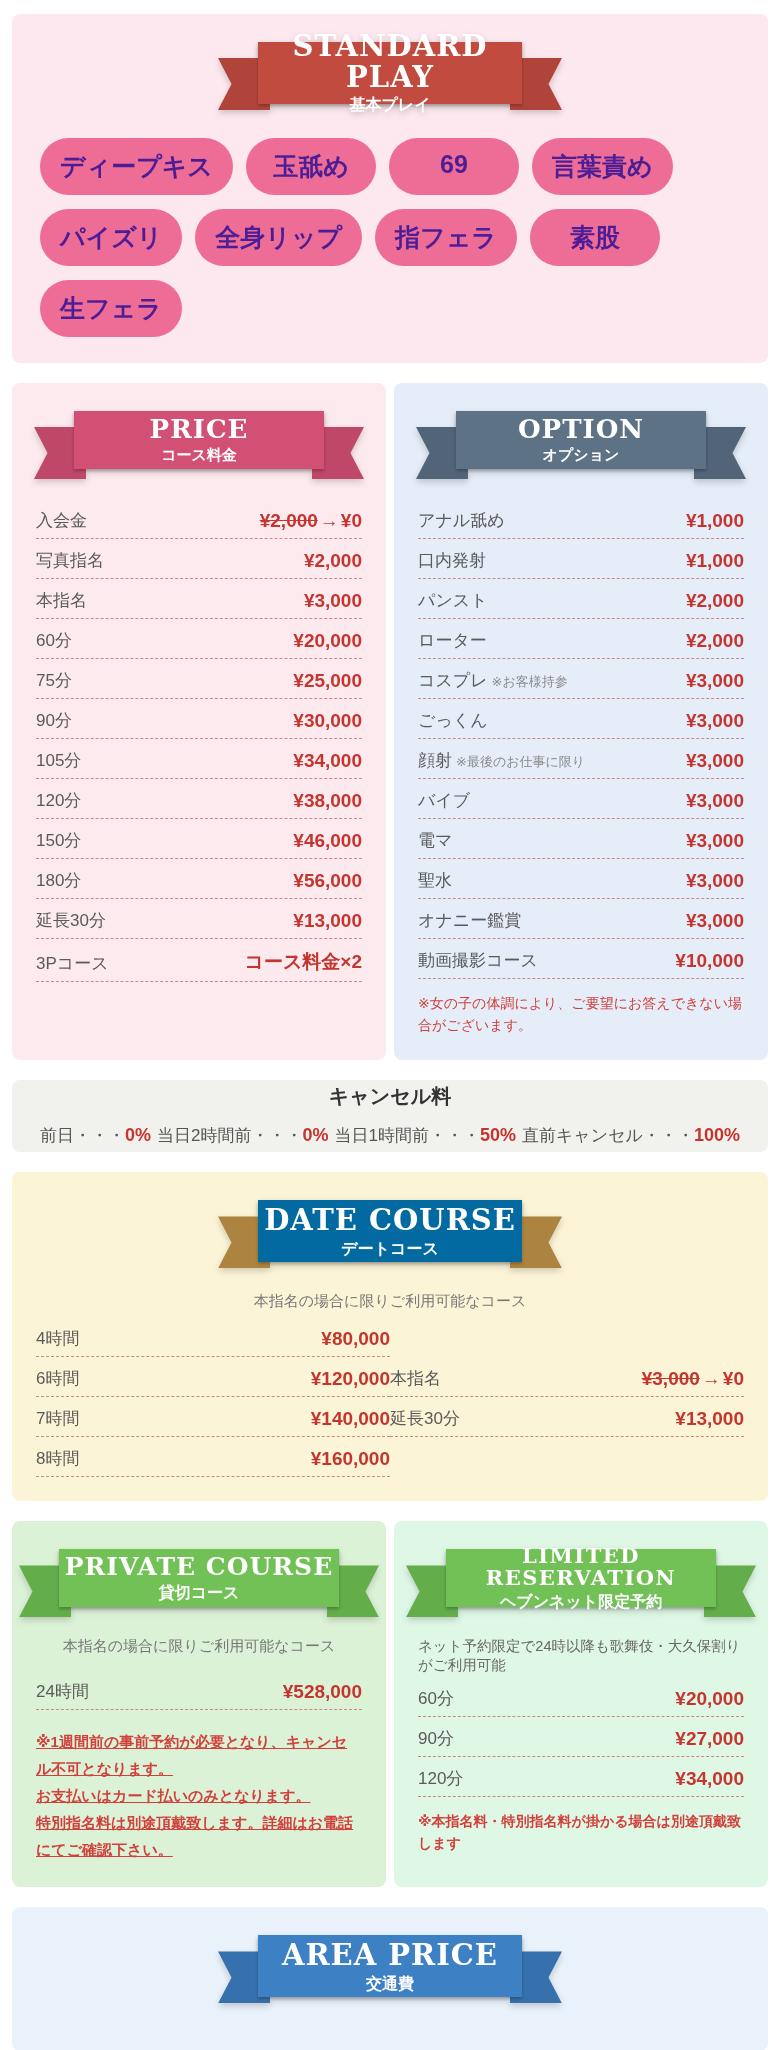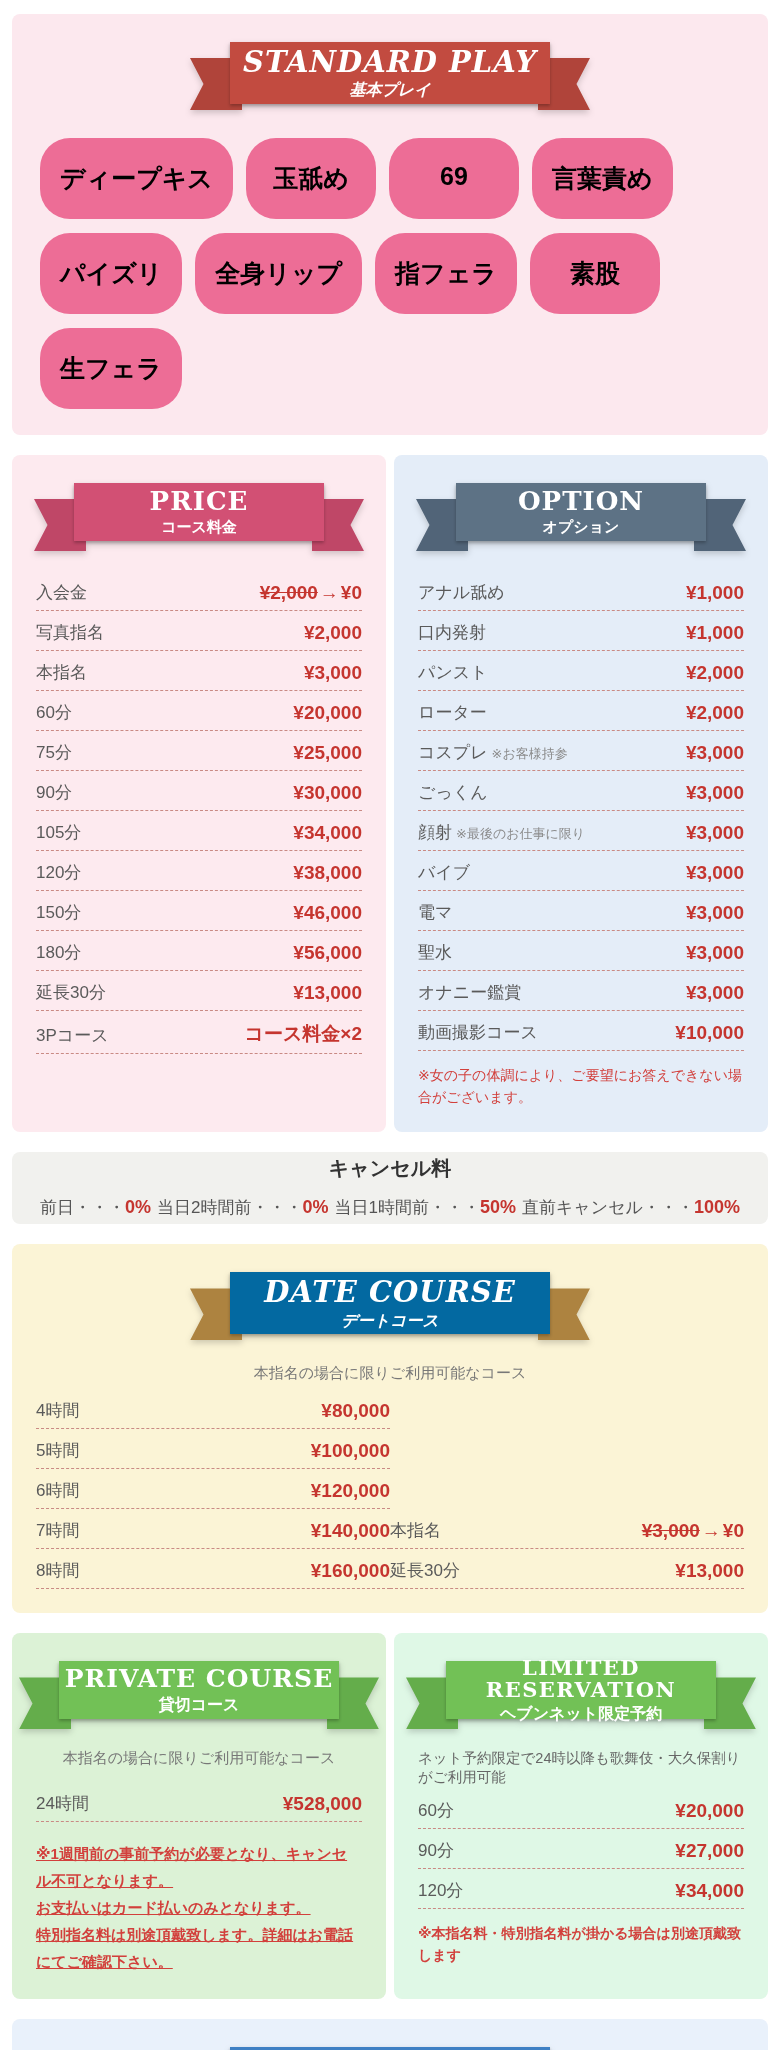--- a/index.html
+++ b/index.html
@@ -16,42 +16,42 @@
   .bg-skyblue{background:#e9f1fb;}
 
   
   .ribbon{position:relative;margin:8px auto 30px;filter:drop-shadow(0 3px 3px rgba(0,0,0,0.18));}
   .ribbon .bar{position:relative;z-index:2;display:flex;flex-direction:column;justify-content:center;align-items:center;height:100%;color:#fff;text-align:center;box-shadow:0 2px 3px rgba(0,0,0,.25);}
   .ribbon .rtitle{font-family:"DejaVu Serif","Liberation Serif",serif;font-weight:bold;letter-spacing:1px;line-height:1.05;}
   .ribbon .rsub{font-weight:bold;line-height:1.2;margin-top:3px;}
   .ribbon .tail{position:absolute;top:16px;width:52px;height:52px;z-index:1;}
   .ribbon .tail.left{left:-40px;clip-path:polygon(0 0,100% 0,100% 100%,0 100%,26% 50%);}
   .ribbon .tail.right{right:-40px;clip-path:polygon(0 0,100% 0,74% 50%,100% 100%,0 100%);}
-  .rb-300{width:320px;height:62px;font-style:italic;}
+  .rb-300{width:264px;height:62px;}
   .rb-300 .rtitle{font-size:29px;}
   .rb-300 .rsub{font-size:16px;}
   .rb-250{width:250px;height:58px;}
   .rb-250 .rtitle{font-size:26px;}
   .rb-250 .rsub{font-size:15px;}
   .rb-280{width:280px;height:58px;}
   .rb-280 .rtitle{font-size:25px;}
   .rb-280 .rsub{font-size:16px;}
   .rb-320{width:270px;height:58px;}
   .rb-320 .rtitle{font-size:21px;letter-spacing:1.5px;}
   .rb-320 .rsub{font-size:16px;}
   .rib-red .bar{background:#c24b40;} .rib-red .tail{background:#b0443a;}
   .rib-crimson .bar{background:#d25074;} .rib-crimson .tail{background:#bf4767;}
   .rib-slate .bar{background:#5d7285;} .rib-slate .tail{background:#516478;}
   .rib-gold .bar{background:#0369a1;} .rib-gold .tail{background:#ad8340;}
   .rib-green .bar{background:#72c156;} .rib-green .tail{background:#64ad4b;}
   .rib-blue .bar{background:#3e80c4;} .rib-blue .tail{background:#3671ae;}
 
   
   .tags{display:flex;flex-wrap:wrap;gap:14px 13px;padding:4px 4px 2px;}
-  .tag{background:#ed6d96;color:#000000;font-weight:bold;font-size:25px;min-width:130px;text-align:center;padding:24px 20px;border-radius:30px;box-sizing:border-box;}
+  .tag{background:#ed6d96;color:#4c1d95;font-weight:bold;font-size:25px;min-width:130px;text-align:center;padding:12px 20px;border-radius:30px;box-sizing:border-box;}
 
   
   .row{display:flex;justify-content:space-between;align-items:flex-end;padding:10px 0 6px;border-bottom:1px dashed #c98a84;}
   .row .lbl{color:#5a5a5a;font-size:17px;}
   .row .lbl .note{color:#8a8a8a;font-size:13px;margin-left:4px;}
   .row .val{color:#c5352f;font-size:19px;font-weight:bold;white-space:nowrap;}
   .row .val del{color:#c5352f;}
   .row .val .arrow{font-weight:bold;margin:0 2px;}
   del:empty,.arrow:empty,.note:empty{display:none;}
 
@@ -63,21 +63,21 @@
   .footnote.center{text-align:left;}
 
   
   .cancel-title{text-align:center;font-size:20px;font-weight:bold;color:#333;margin:2px 0 14px;}
   .cancel-row{display:flex;justify-content:space-between;padding:0 8px 4px;}
   .cancel-item{color:#555;font-size:17px;}
   .cancel-item b{color:#c5352f;font-size:18px;}
 
   
   .section-note{text-align:center;color:#777;font-size:15px;margin:2px 0 6px;}
-  .cols{display:flex;align-items:flex-end;}
+  .cols{display:flex;align-items:center;}
   .cols>div{flex:1;}
 
   .small-note{color:#666;font-size:14.5px;margin:0 0 2px;}
   .red-lines{margin-top:18px;}
   .red-lines div{color:#d2403c;font-size:15px;font-weight:bold;line-height:1.8;text-decoration:underline;}
 </style>
 </head>
 <body>
 
 <div class="wrap">
@@ -245,24 +245,20 @@
       </div>
     </div>
     <div class="section-note">本指名の場合に限りご利用可能なコース</div>
     <div class="cols">
       <div>
         <div class="row">
           <span class="lbl">4時間</span>
           <span class="val">¥80,000</span>
         </div>
         <div class="row">
-          <span class="lbl">5時間</span>
-          <span class="val">¥100,000</span>
-        </div>
-        <div class="row">
           <span class="lbl">6時間</span>
           <span class="val">¥120,000</span>
         </div>
         <div class="row">
           <span class="lbl">7時間</span>
           <span class="val">¥140,000</span>
         </div>
         <div class="row">
           <span class="lbl">8時間</span>
           <span class="val">¥160,000</span>

